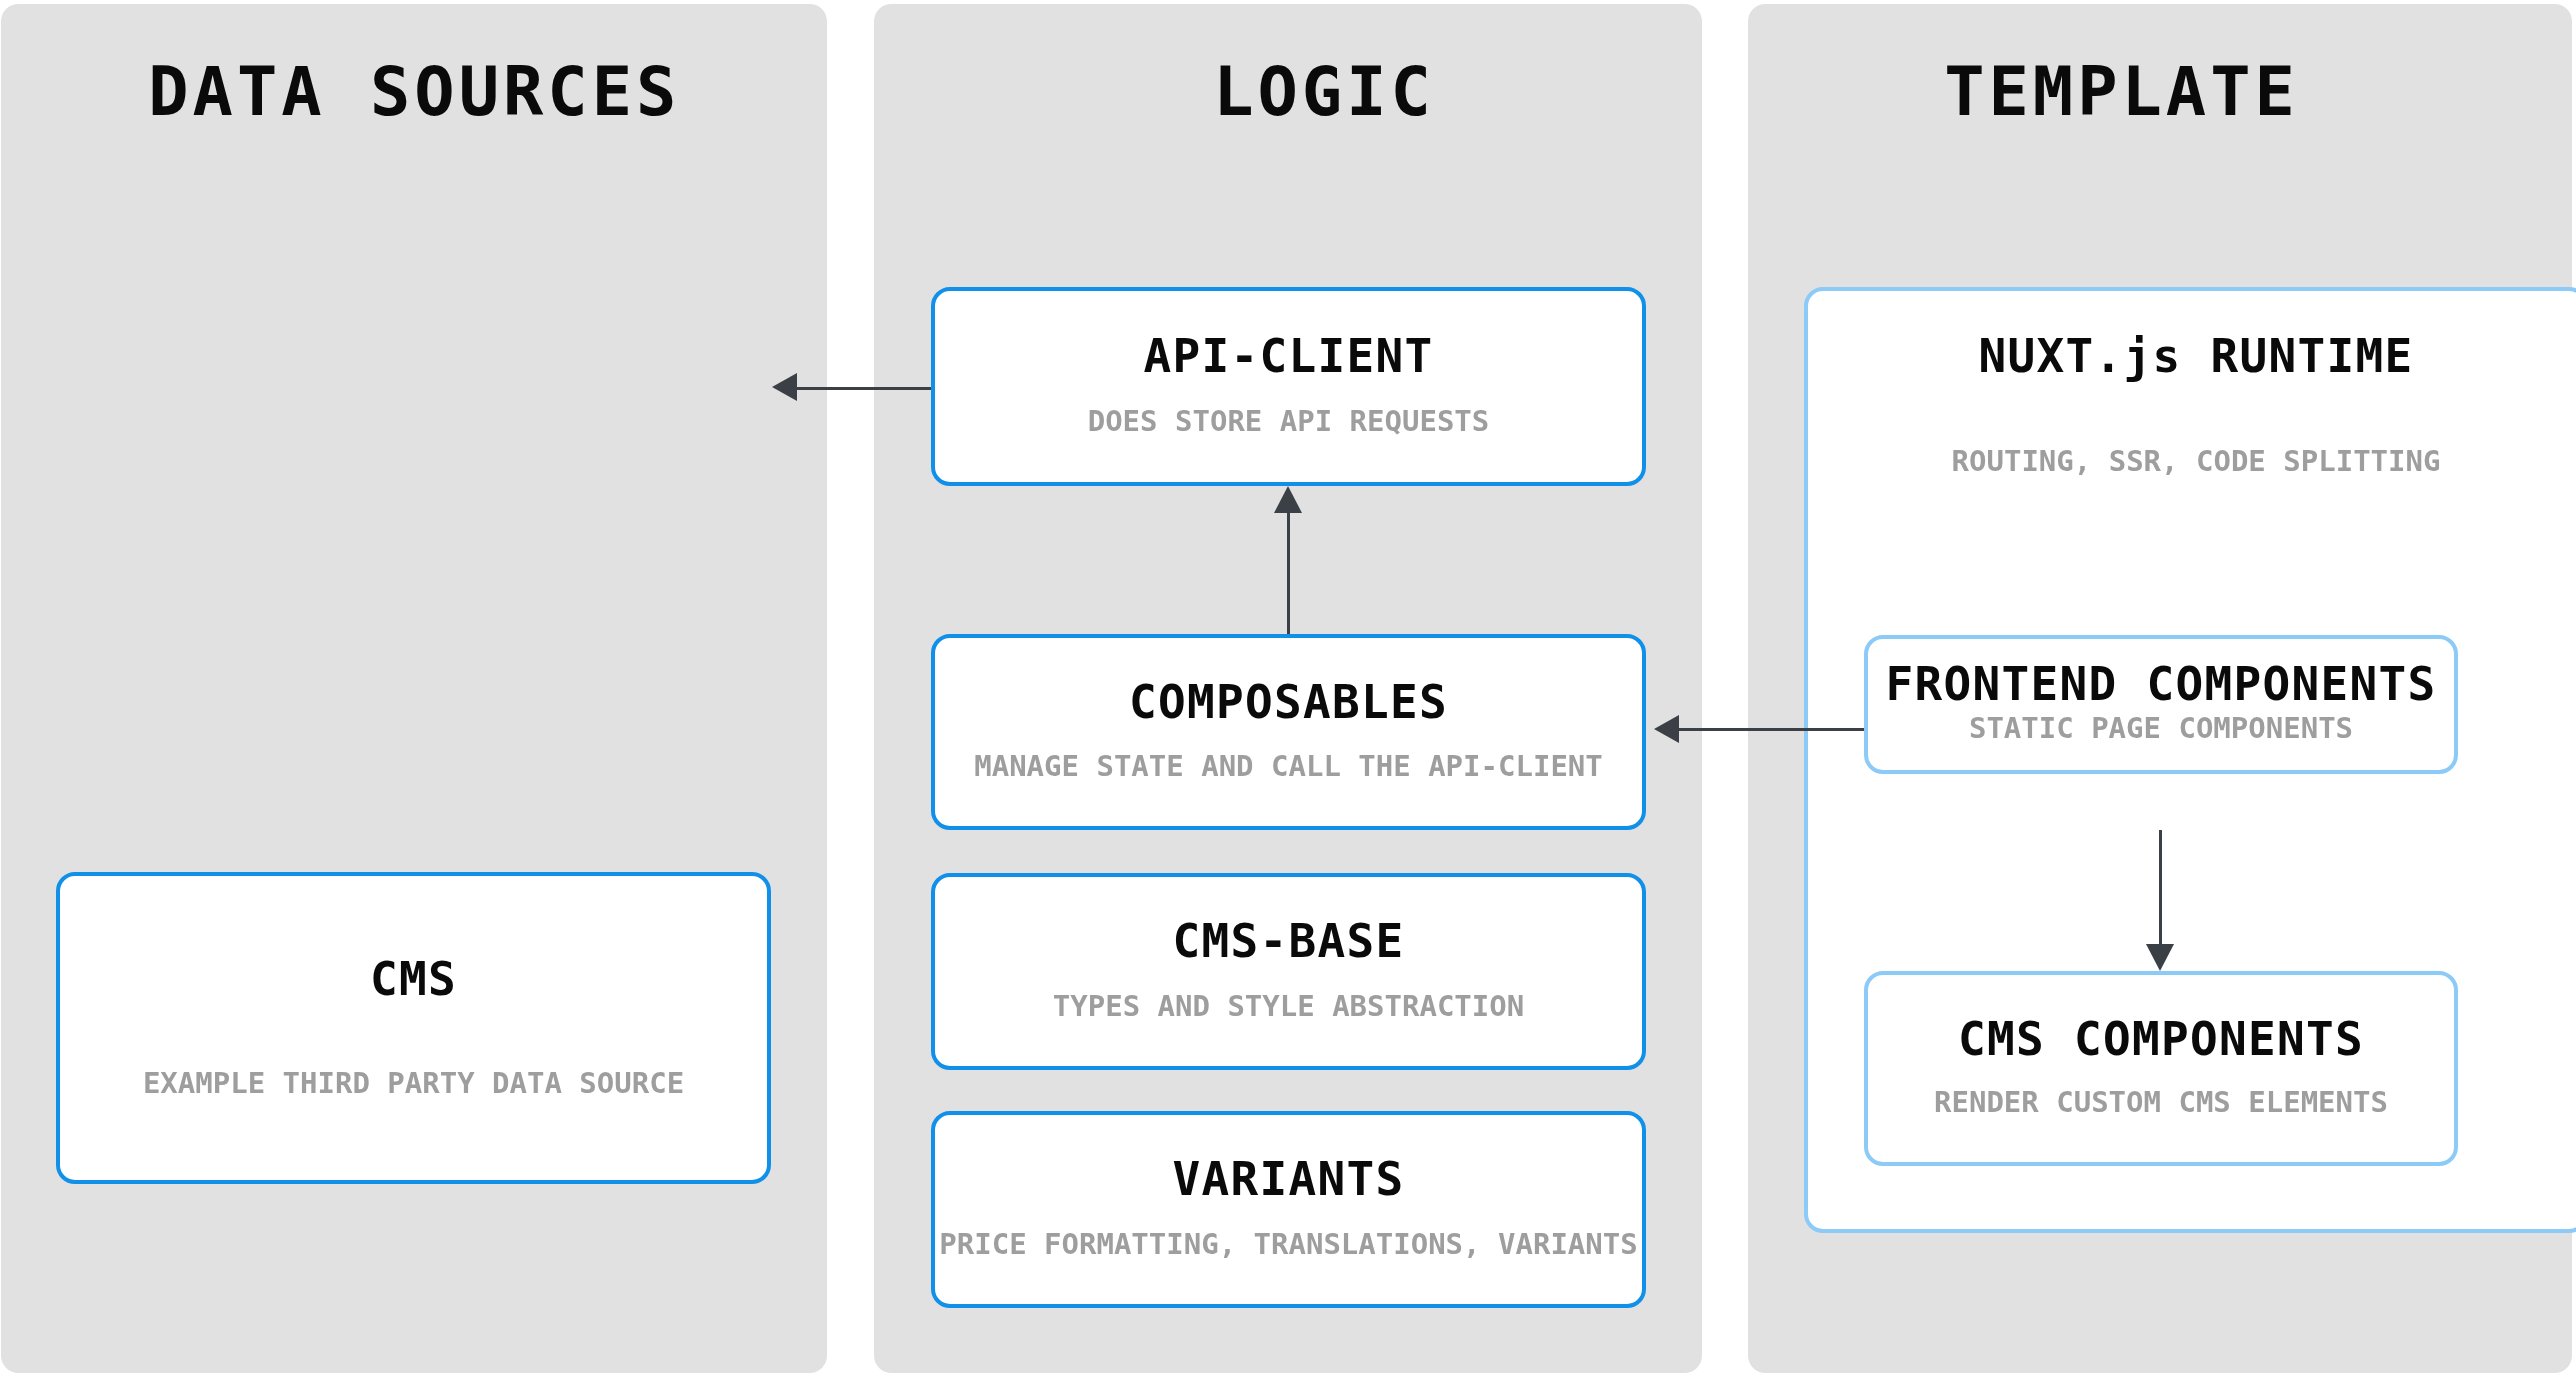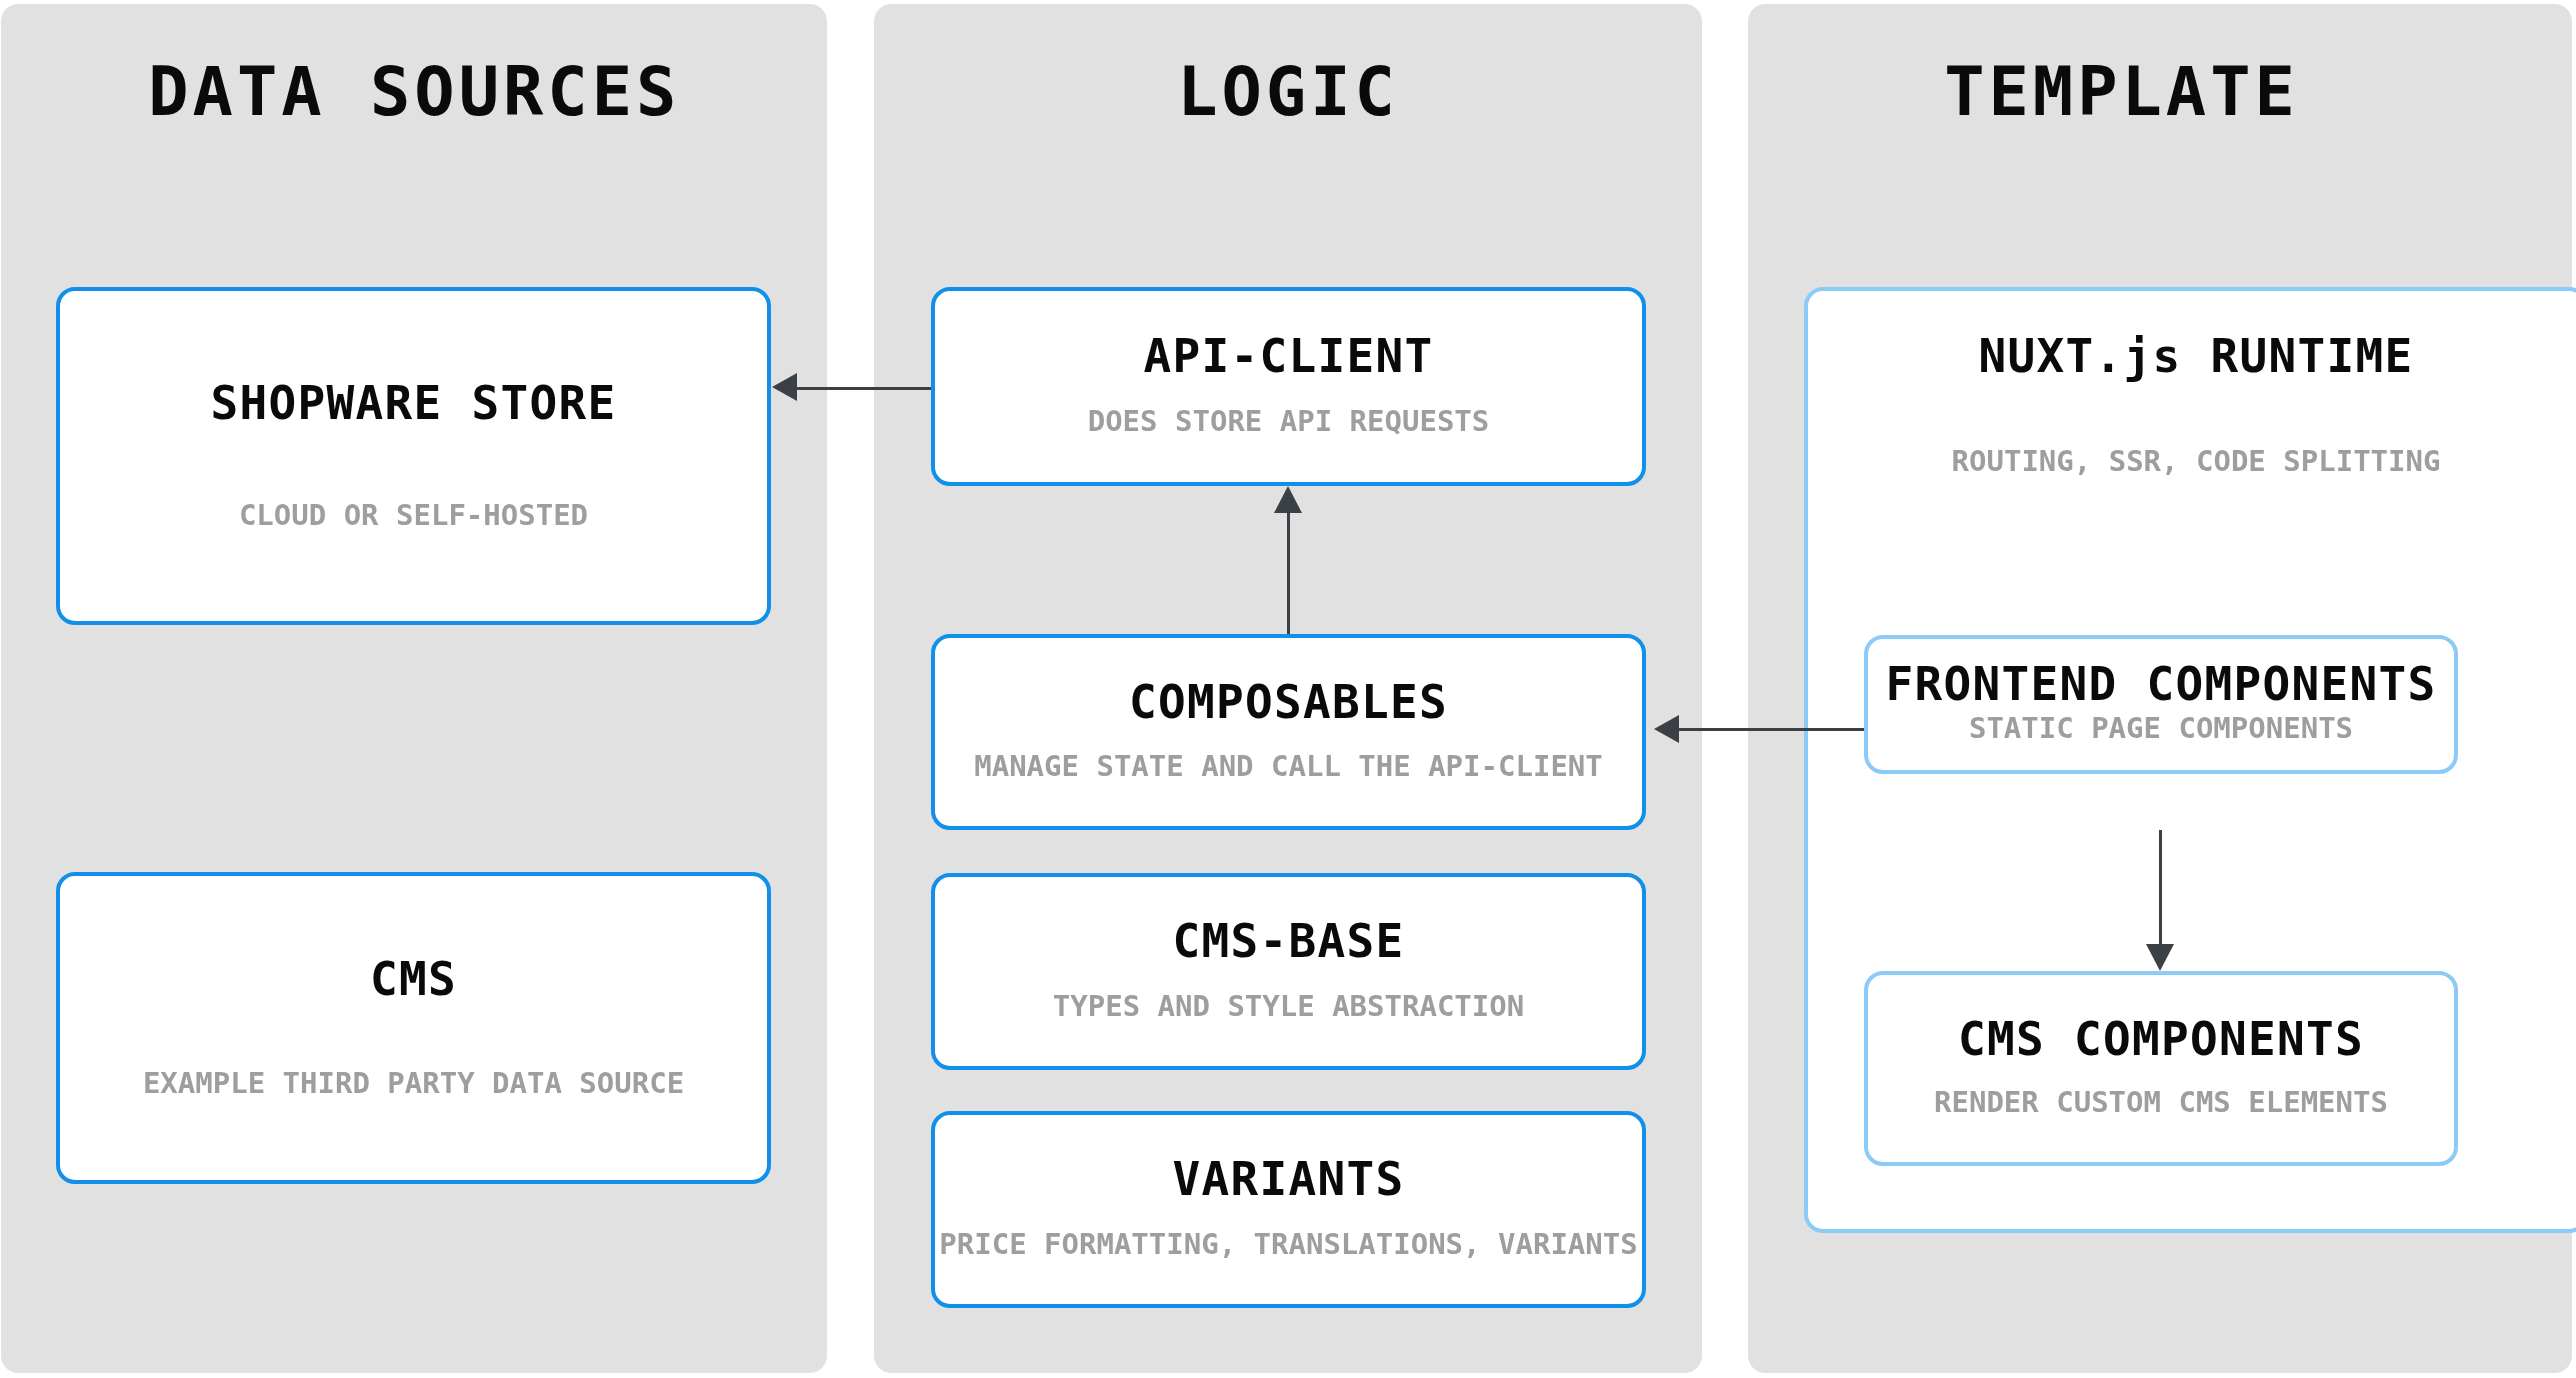--- a/index.html
+++ b/index.html
@@ -31,21 +31,21 @@
     top: 59px;
     text-align: center;
     font-size: 67px;
     font-weight: bold;
     letter-spacing: 4px;
     color: #0a0a0a;
     line-height: 1;
     white-space: nowrap;
   }
   #hdr-data-sources { left: 1.3px;    width: 826px; }
-  #hdr-logic        { left: 874px; width: 828px; }
+  #hdr-logic        { left: 874px; width: 828px; padding-left: 36px; }
   #hdr-template     { left: 1748px; width: 691px; padding-left: 28px; }
 
   .box {
     position: absolute;
     background: #ffffff;
     border-radius: 19px;
     box-sizing: border-box;
   }
   .box.accent { border: 4px solid #1190e9; }
   .box.light  { border: 4px solid #8ccaf8; }
@@ -137,24 +137,20 @@
 <div id="canvas">
 
   <div class="column" id="col-data-sources"></div>
   <div class="column" id="col-logic"></div>
   <div class="column" id="col-template"></div>
 
   <div class="col-header" id="hdr-data-sources">DATA SOURCES</div>
   <div class="col-header" id="hdr-logic">LOGIC</div>
   <div class="col-header" id="hdr-template">TEMPLATE</div>
 
-  <div class="box accent" id="box-shopware">
-    <div class="box-title">SHOPWARE STORE</div>
-    <div class="box-subtitle">CLOUD OR SELF-HOSTED</div>
-  </div>
   <div class="box accent" id="box-cms">
     <div class="box-title">CMS</div>
     <div class="box-subtitle">EXAMPLE THIRD PARTY DATA SOURCE</div>
   </div>
 
   <div class="box accent" id="box-api">
     <div class="box-title">API-CLIENT</div>
     <div class="box-subtitle">DOES STORE API REQUESTS</div>
   </div>
   <div class="box accent" id="box-compos">

